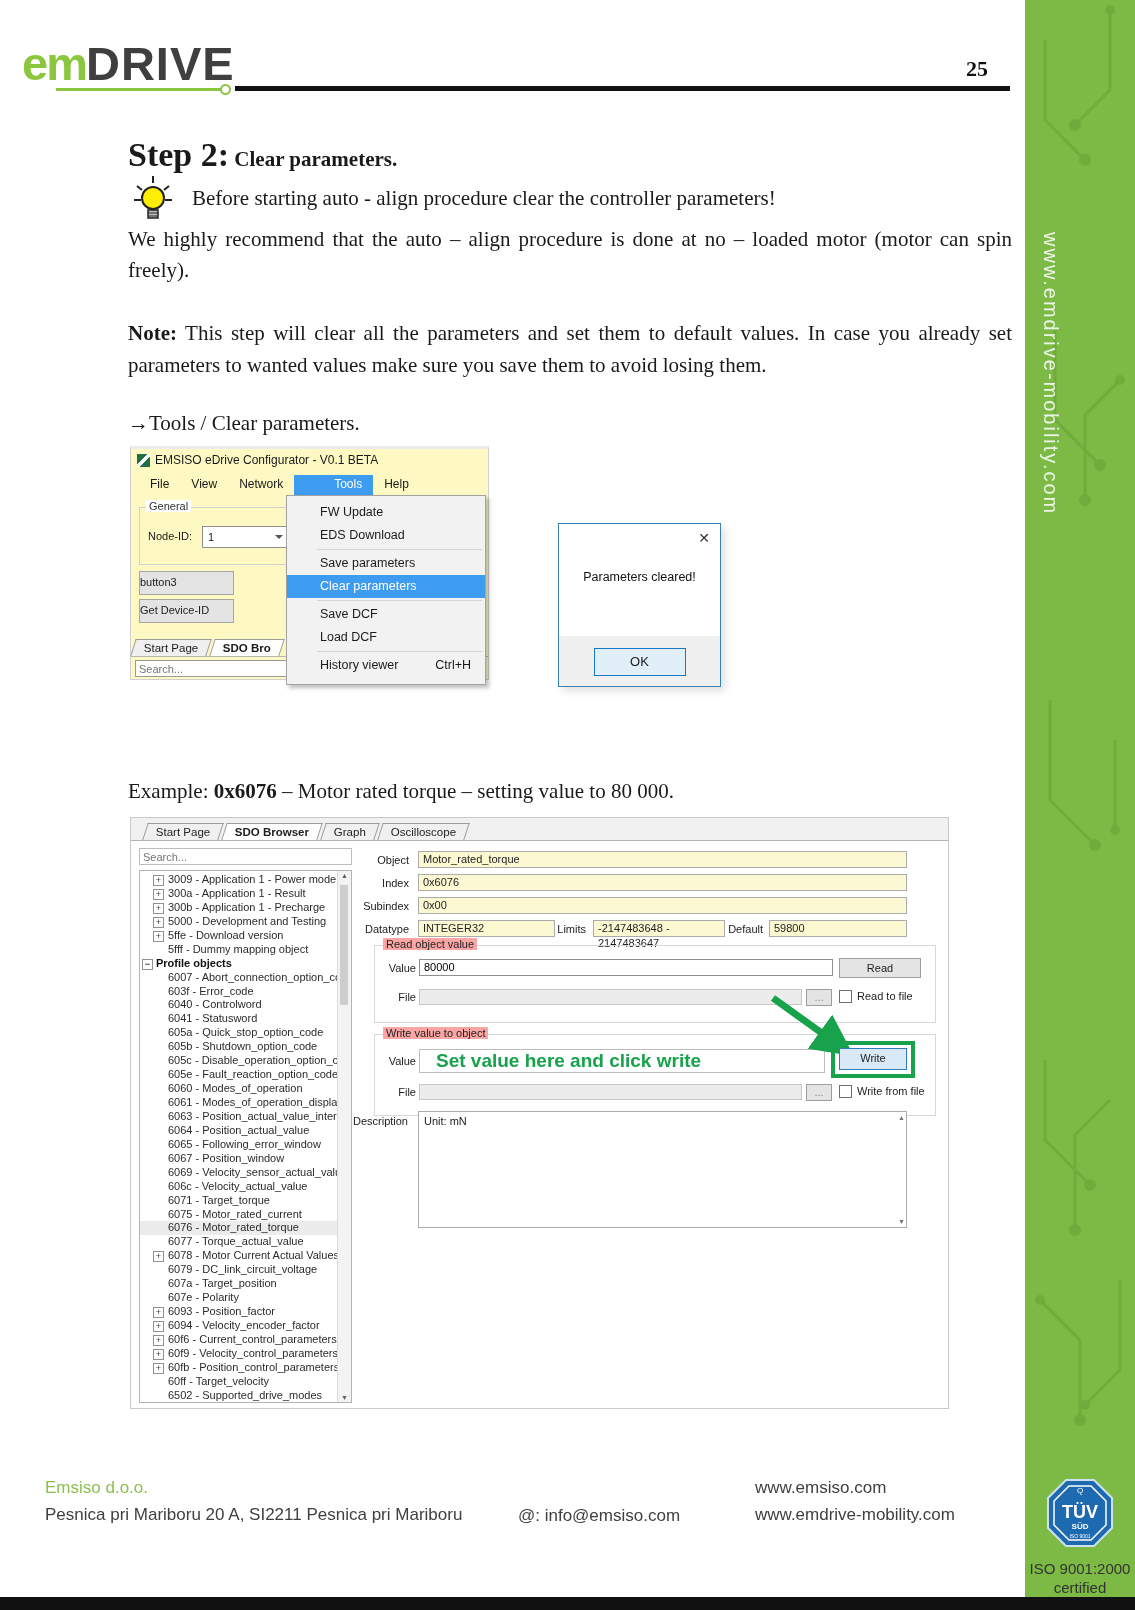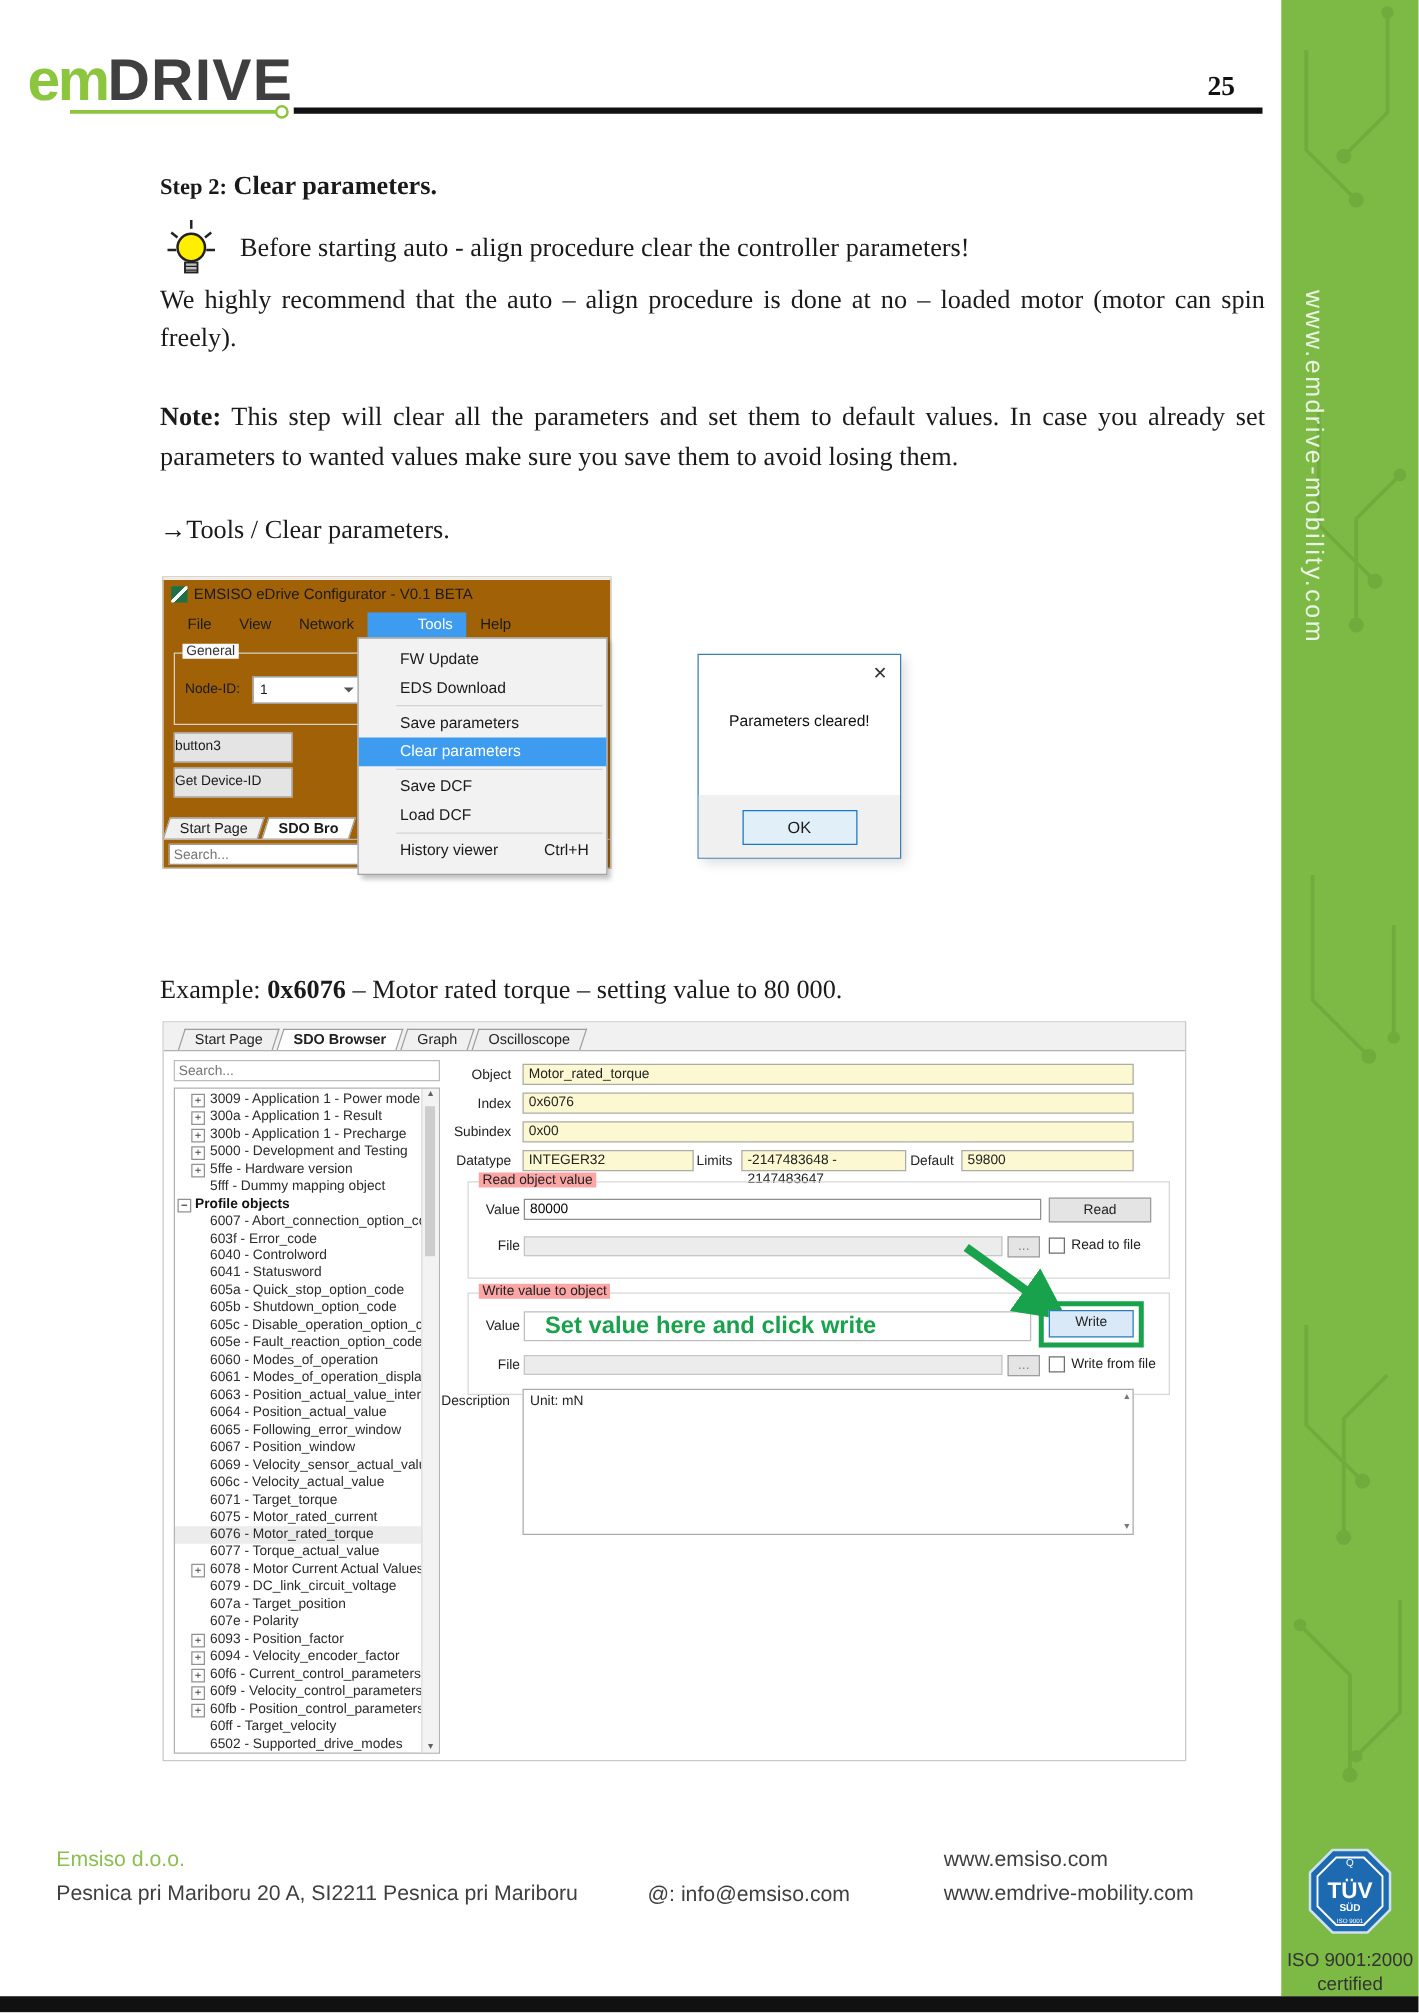--- a/index.html
+++ b/index.html
@@ -11,34 +11,34 @@
   .logo{left:22px;top:40px;font-family:"Liberation Sans",sans-serif;font-weight:bold;font-size:47px;line-height:47px;}
   .logo .em{color:#8cc63f;letter-spacing:-2px;}
   .logo .drive{color:#3f3f3f;letter-spacing:1px;}
   .logo-underline{left:56px;top:88px;width:165px;height:3px;background:#8cc63f;}
   .logo-ring{left:220px;top:84px;width:7px;height:7px;border:2px solid #8cc63f;border-radius:50%;background:#fff;}
   .header-rule{left:235px;top:86px;width:775px;height:5px;background:#111;}
   .page-num{left:966px;top:56px;font-size:22px;font-weight:bold;color:#111;}
 
   
   .h2line{left:128px;top:136px;font-weight:bold;}
-  .h2line .big{font-size:18px;}
+  .h2line .big{font-size:34px;}
   .h2line .small{font-size:21px;}
   .tiptext{left:192px;top:186px;font-size:21px;}
   .para1{left:128px;top:224px;width:884px;font-size:21px;line-height:31px;text-align:justify;}
   .notep{left:128px;top:317px;width:884px;font-size:21px;line-height:32px;text-align:justify;}
   .toolsline{left:128px;top:411px;font-size:21px;}
 
   .h3line{left:128px;top:714px;font-weight:bold;}
   .h3line .big{font-size:27px;}
   .h3line .small{font-size:21px;}
   .exline{left:128px;top:779px;font-size:21px;}
 
   
-  .shot1{left:130px;top:461px;width:357px;height:230px;background:#a16207;
+  .shot1{left:130px;top:446px;width:357px;height:230px;background:#fef9c3;
          border:1px solid #cfcfcf;border-top:3px solid #ececec;
          font-family:"Liberation Sans",sans-serif;font-size:12px;color:#1a1a1a;}
   .s1-title{position:absolute;left:6px;top:4px;display:flex;align-items:center;gap:5px;font-size:12px;}
   .s1-ico{width:13px;height:13px;background:#1e7145;display:inline-block;
           background-image:linear-gradient(135deg,transparent 42%,#fff 42%,#fff 58%,transparent 58%);}
   .s1-menubar{position:absolute;left:8px;top:26px;height:20px;display:flex;}
   .s1-menu{padding:2px 11px;font-size:12px;}
   .s1-menu.hl{background:#3d9bf0;color:#fff;padding-left:40px;}
   .s1-group{position:absolute;left:8px;top:58px;width:150px;height:56px;border:1px solid #d2d2d2;}
   .s1-group .glabel{position:absolute;left:6px;top:-8px;background:#fdfdfd;padding:0 3px;font-size:11px;color:#333;}
@@ -263,21 +263,21 @@
             <span>300b - Application 1 - Precharge</span>
           </div>
 
           <div class="ti a">
             <span class="tbox">+</span>
             <span>5000 - Development and Testing</span>
           </div>
 
           <div class="ti a">
             <span class="tbox">+</span>
-            <span>5ffe - Hardware version</span>
+            <span>5ffe - Download version</span>
           </div>
 
           <div class="ti b">
             
             <span>5fff - Dummy mapping object</span>
           </div>
 
           <div class="ti root bold">
             <span class="tbox">−</span>
             <span>Profile objects</span>

